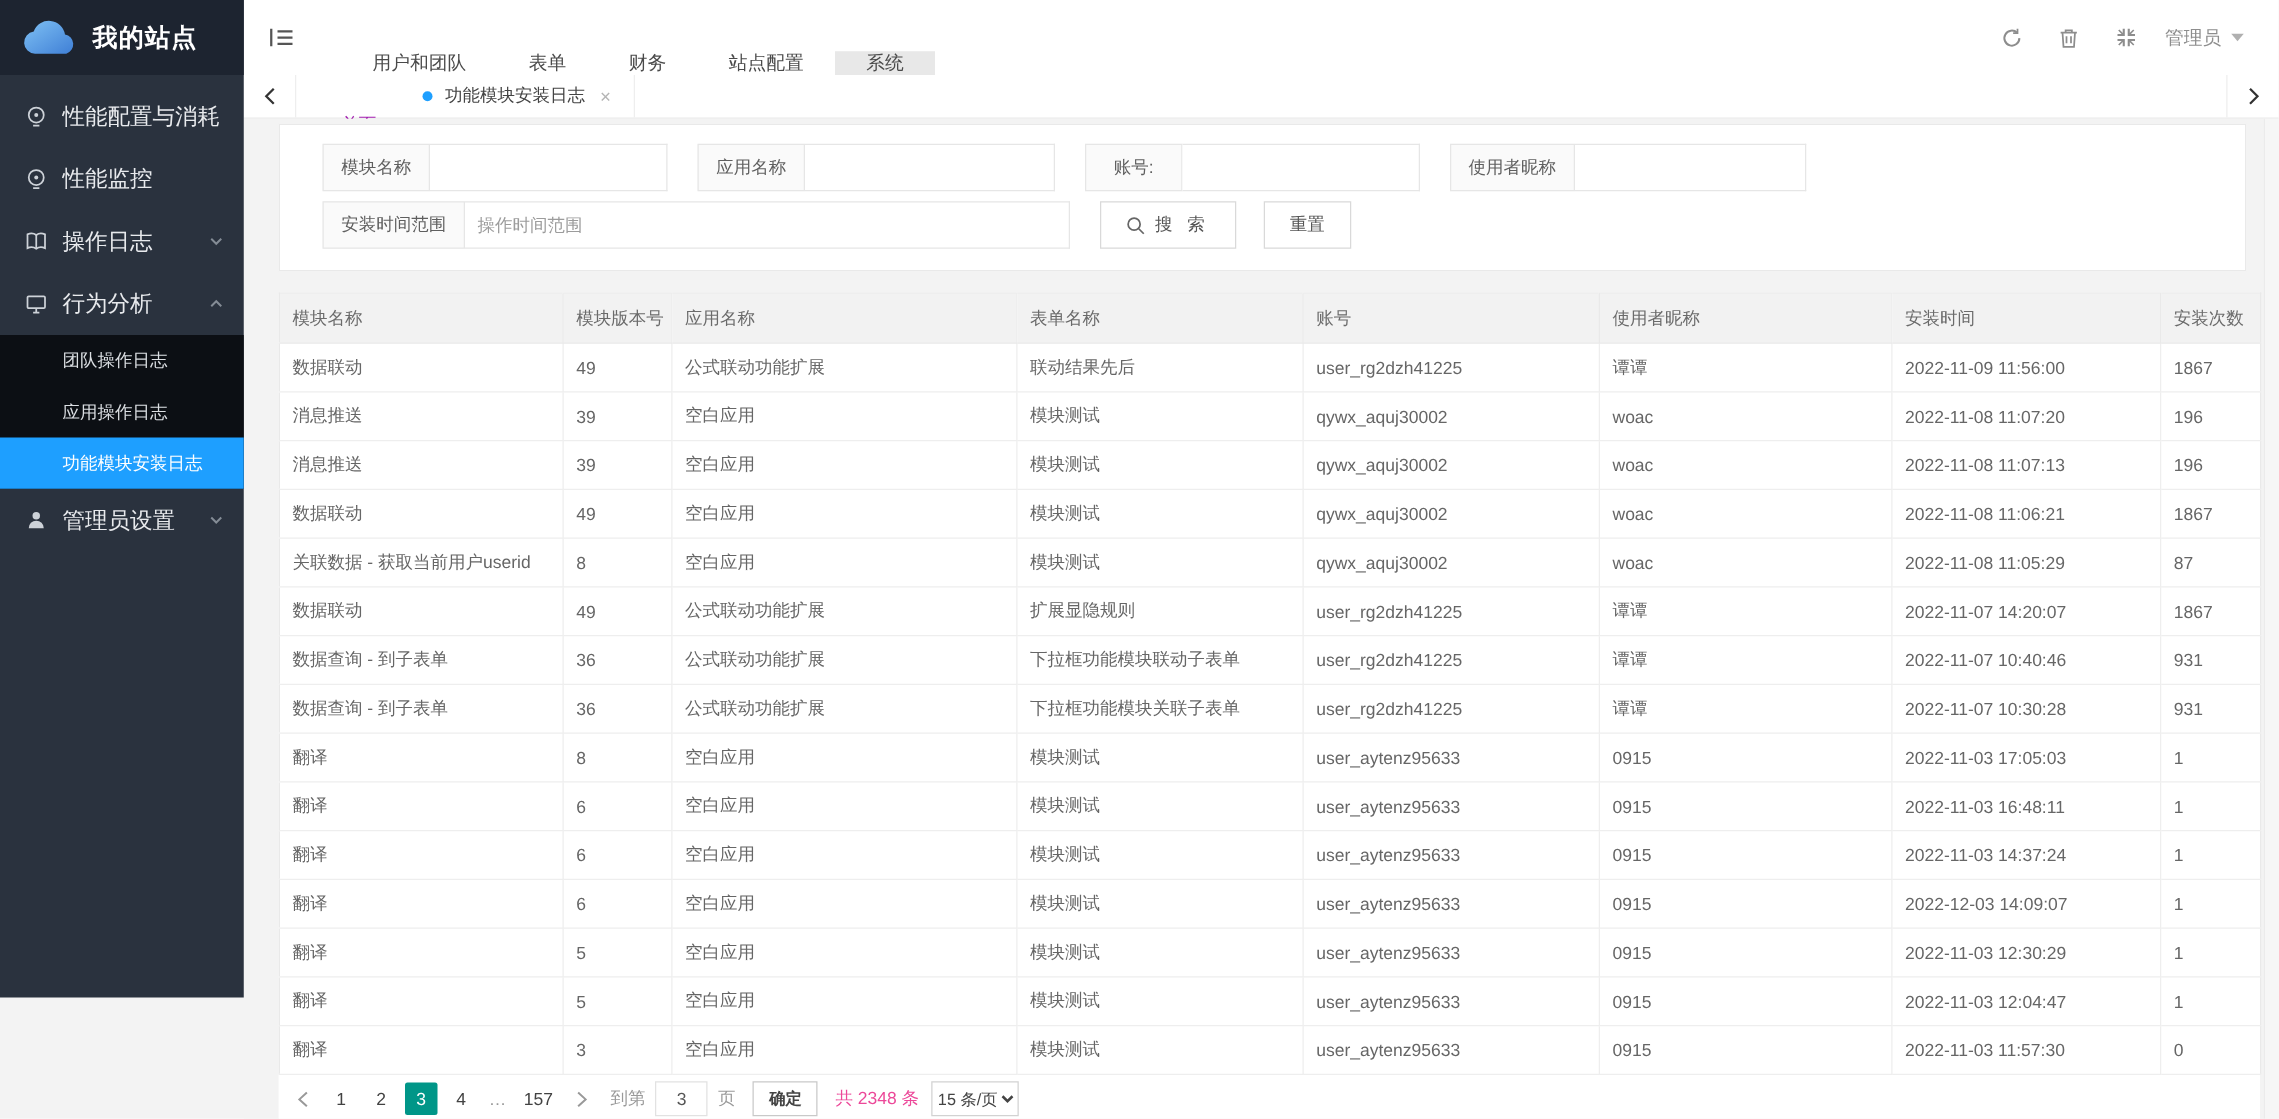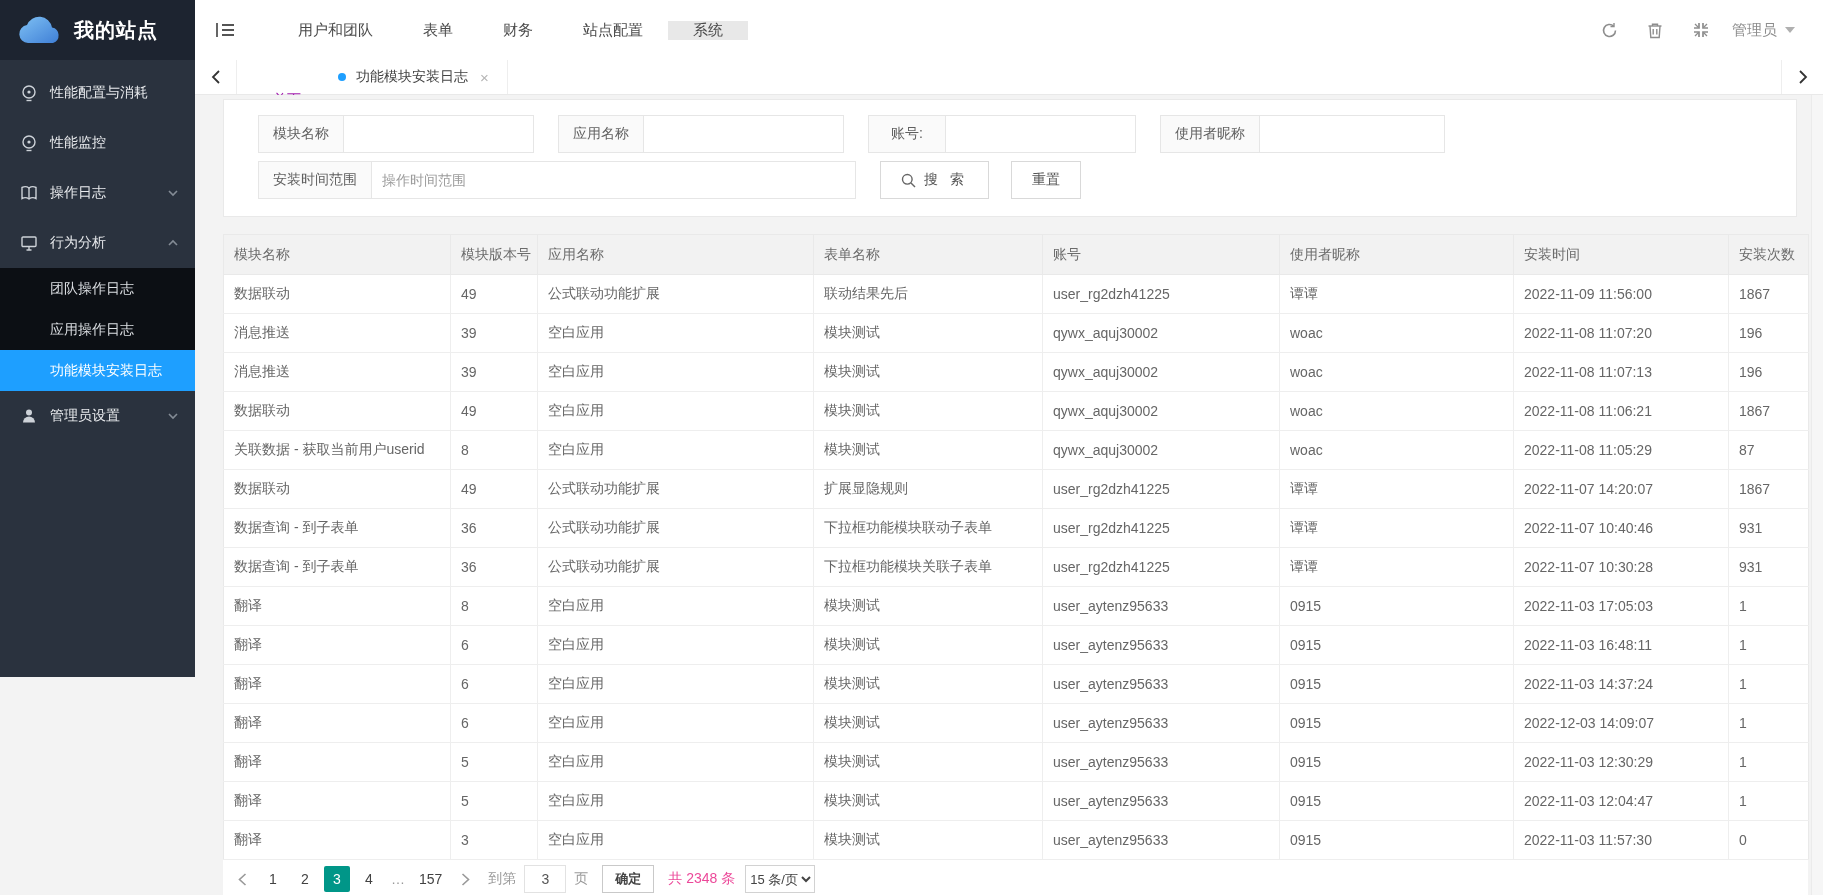--- a/index.html
+++ b/index.html
@@ -2,36 +2,36 @@
 <html><head>
 <meta charset="utf-8">
 <style>
   * { margin:0; padding:0; box-sizing:border-box; }
   html,body { width:1823px; height:895px; overflow:hidden; }
   body {
     font-family:"Liberation Sans","DejaVu Sans",sans-serif;
     font-size:14px; color:#333; background:#f3f3f3; position:relative;
   }
   
-  .sidebar { position:absolute; left:0; top:0; width:195px; height:677px; background:#2a323e; z-index:5; }
+  .sidebar { position:absolute; left:0; top:0; width:195px; height:798px; background:#2a323e; z-index:5; }
   .logo-bar { height:60px; background:#1d2430; display:flex; align-items:center; padding-left:18px; }
   .logo-cloud { width:44px; height:30px; margin-right:12px; }
   .logo-title { color:#fff; font-size:20px; font-weight:bold; letter-spacing:1px; }
   .side-menu { padding-top:8px; }
   .side-item { height:50px; display:flex; align-items:center; padding:0 16px 0 20px; color:#e8eaed; cursor:pointer; }
   .side-item .s-icon { width:18px; height:18px; margin-right:12px; flex:none; }
-  .side-item .s-label { flex:1; font-size:14px; }
+  .side-item .s-label { flex:1; font-size:18px; }
   .side-item .chev { width:12px; height:12px; flex:none; opacity:.7; }
   .sub-menu { background:#0c0f14; }
   .sub-item { height:41px; display:flex; align-items:center; padding-left:50px; color:#dcdfe3; font-size:14px; cursor:pointer; }
   .sub-item.active { background:#1e9fff; color:#fff; }
   
   .topbar { position:absolute; left:195px; top:0; width:1628px; height:60px; background:#fff; display:flex; align-items:stretch; }
   .collapse-btn { width:60px; display:flex; align-items:center; justify-content:center; cursor:pointer; }
-  .nav-items { display:flex; align-items:center; margin-left:18px; }
+  .nav-items { display:flex; align-items:flex-end; margin-left:18px; }
   .nav-item { display:flex; align-items:center; padding:0 25px; color:#4a4a4a; font-size:15px; cursor:pointer; }
   .nav-item.active { background:#e8e8e8; }
   .top-right { margin-left:auto; display:flex; align-items:center; padding-right:28px; }
   .top-icon-btn { width:46px; height:60px; display:flex; align-items:center; justify-content:center; cursor:pointer; }
   .admin-drop { display:flex; align-items:center; color:#8d8d8d; font-size:15px; margin-left:8px; cursor:pointer; }
   .caret-down { width:0; height:0; border-left:5px solid transparent; border-right:5px solid transparent; border-top:6px solid #b0b0b0; margin-left:8px; }
   
   .tabbar { position:absolute; left:195px; top:60px; width:1628px; height:35px; background:#fff; border-bottom:1px solid #e9e9e9; display:flex; align-items:stretch; }
   .tab-arrow { width:42px; display:flex; align-items:center; justify-content:center; cursor:pointer; border-right:1px solid #eee; }
   .tab-arrow.right { margin-left:auto; border-right:none; border-left:1px solid #eee; }

